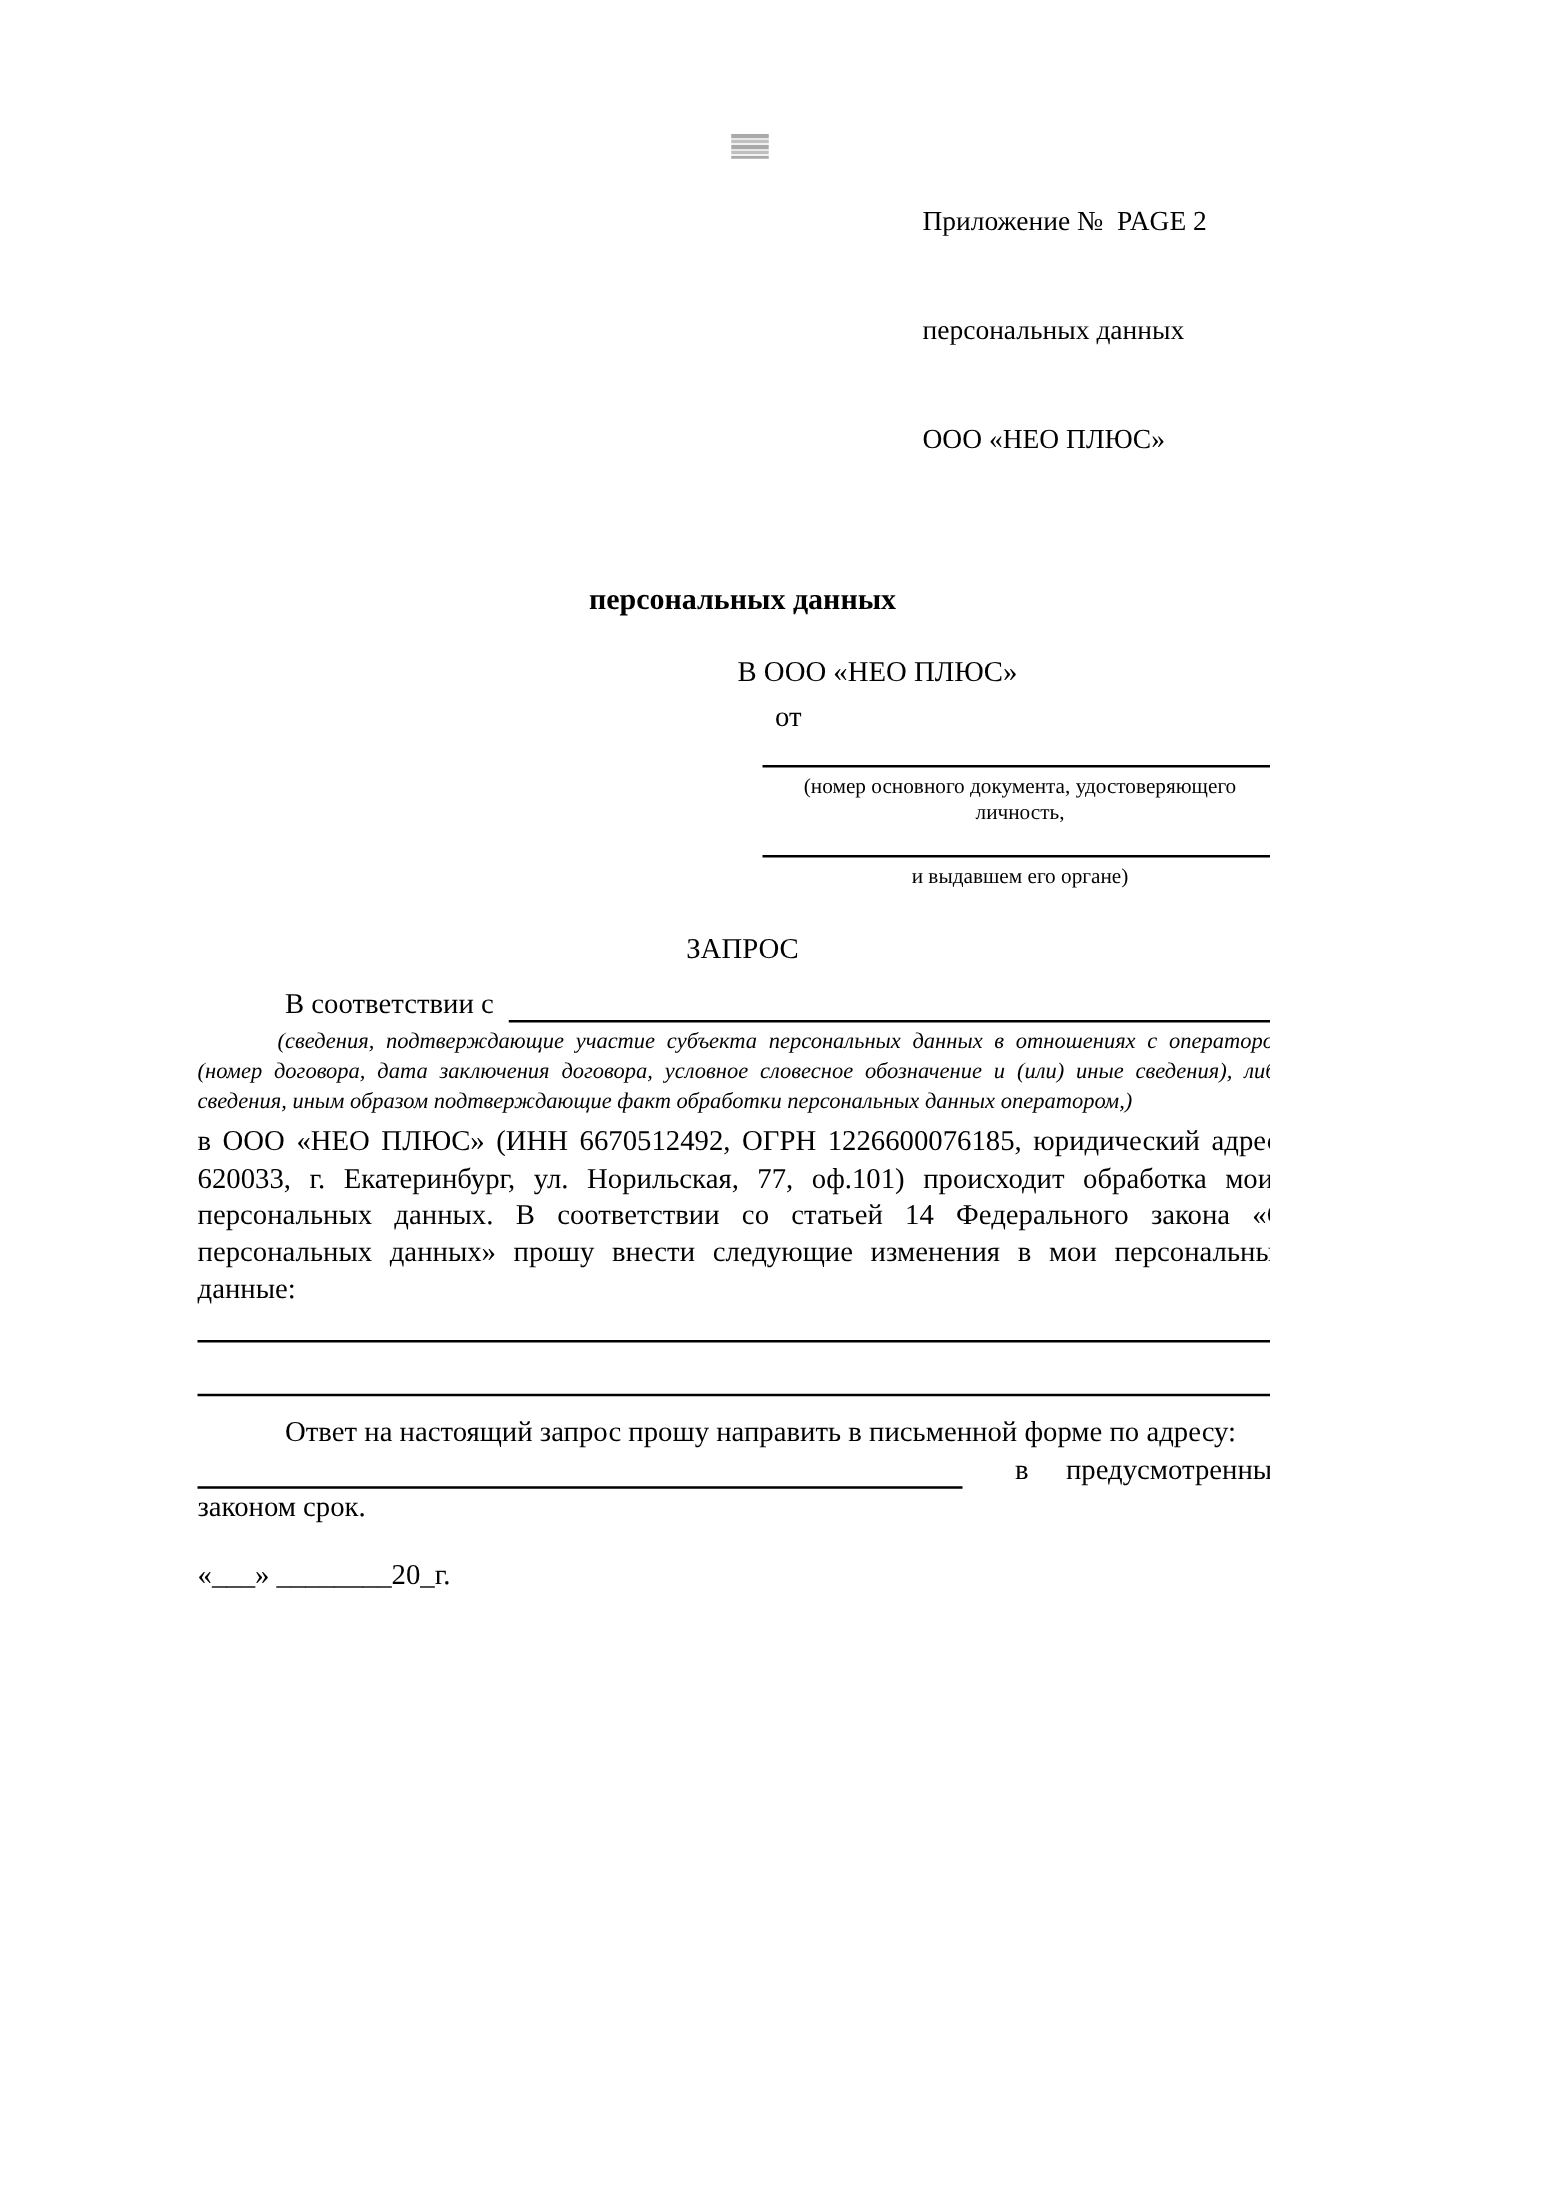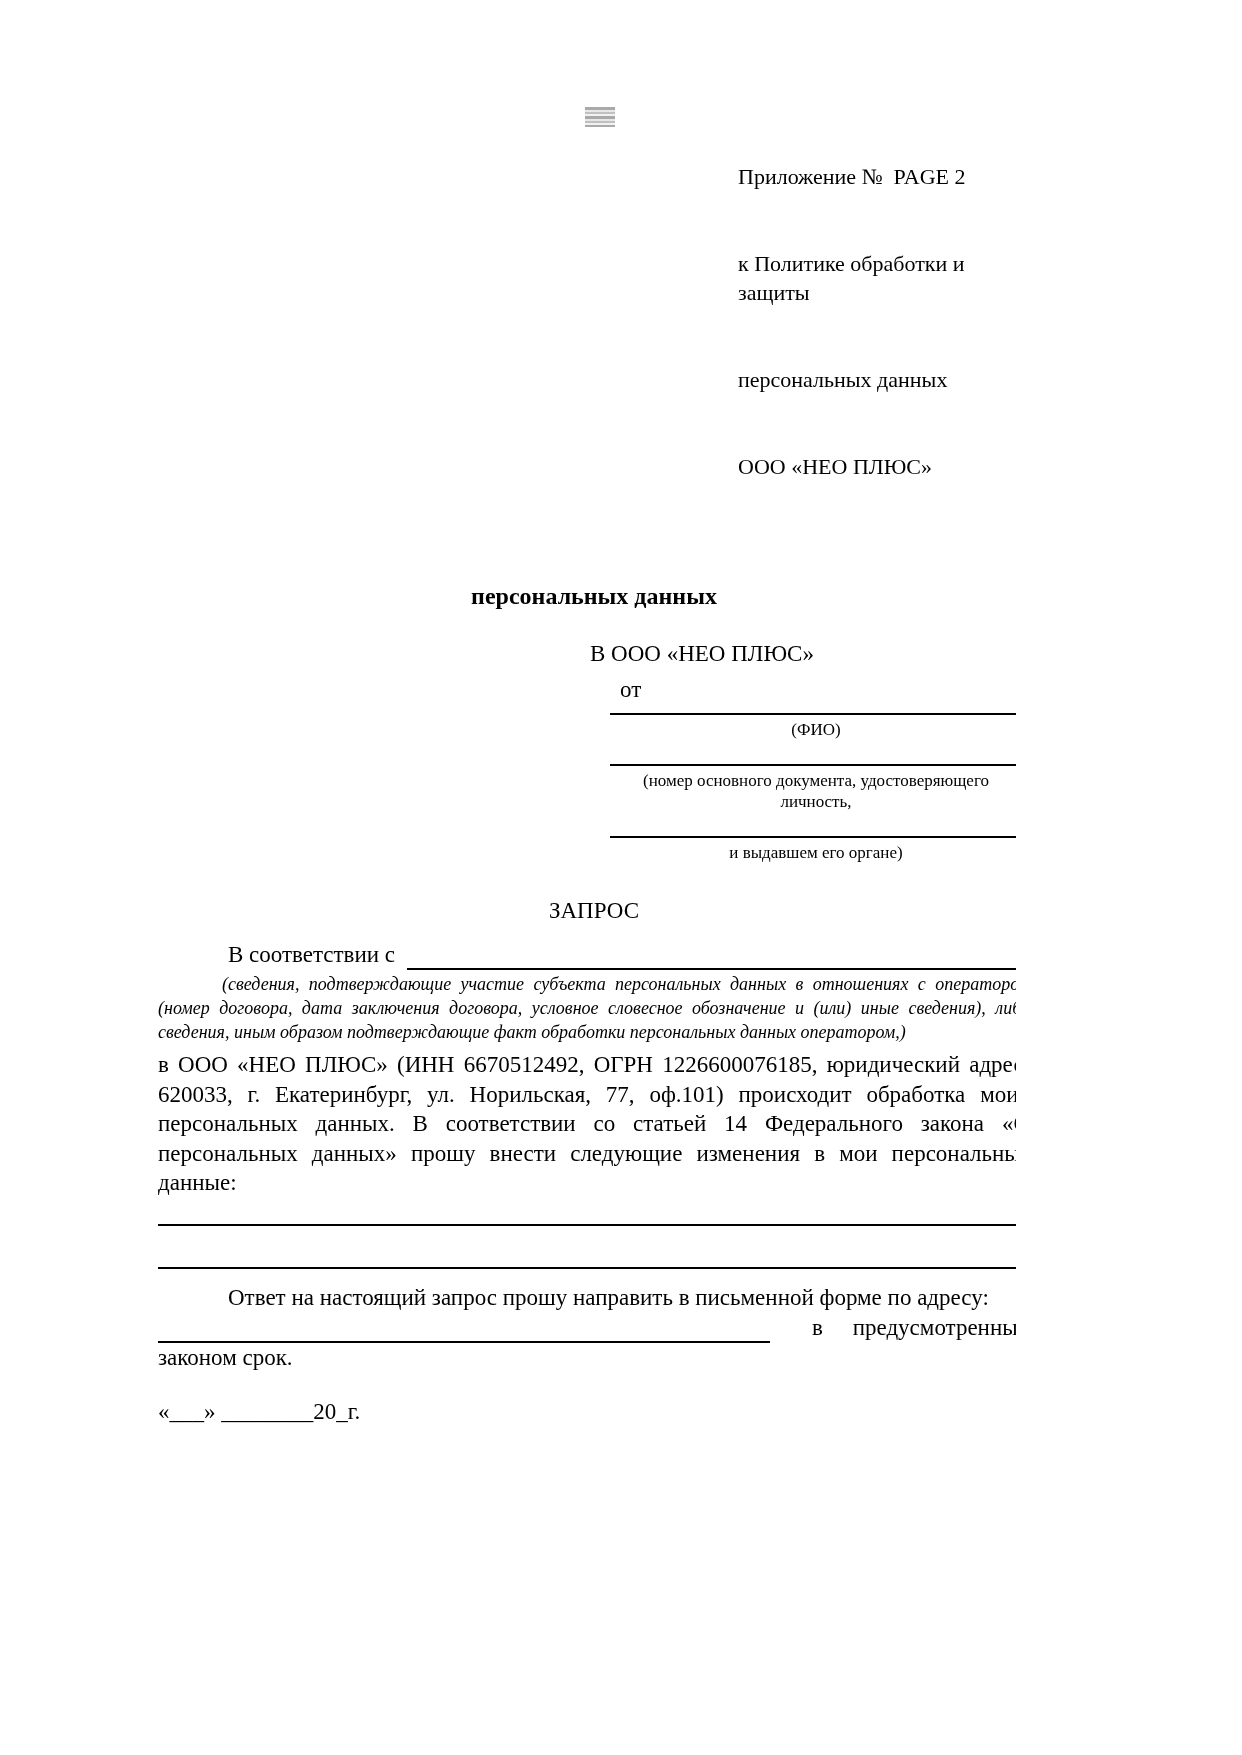--- a/index.html
+++ b/index.html
@@ -140,36 +140,31 @@
 <body>
 
 <div class="page">
 
   <span class="field-artifact"></span>
 
   <div class="content">
 
     <div class="doc-header">
       <div>Приложение №  PAGE 2</div>
-      <div>к Политике обработки и защиты</div>
       <div>персональных данных</div>
       <div>ООО «НЕО ПЛЮС»</div>
     </div>
 
     <div class="doc-title">
       <div>персональных данных</div>
     </div>
 
     <div class="addr-to">В ООО «НЕО ПЛЮС»</div>
     <div class="addr-from">от</div>
 
-    <div class="addr-field f1">
-      <div class="rule"></div>
-      <div class="caption">(ФИО)</div>
-    </div>
 
     <div class="addr-field f2">
       <div class="rule"></div>
       <div class="caption">(номер основного документа, удостоверяющего личность,</div>
     </div>
 
 
     <div class="addr-field f4">
       <div class="rule"></div>
       <div class="caption">и выдавшем его органе)</div>

